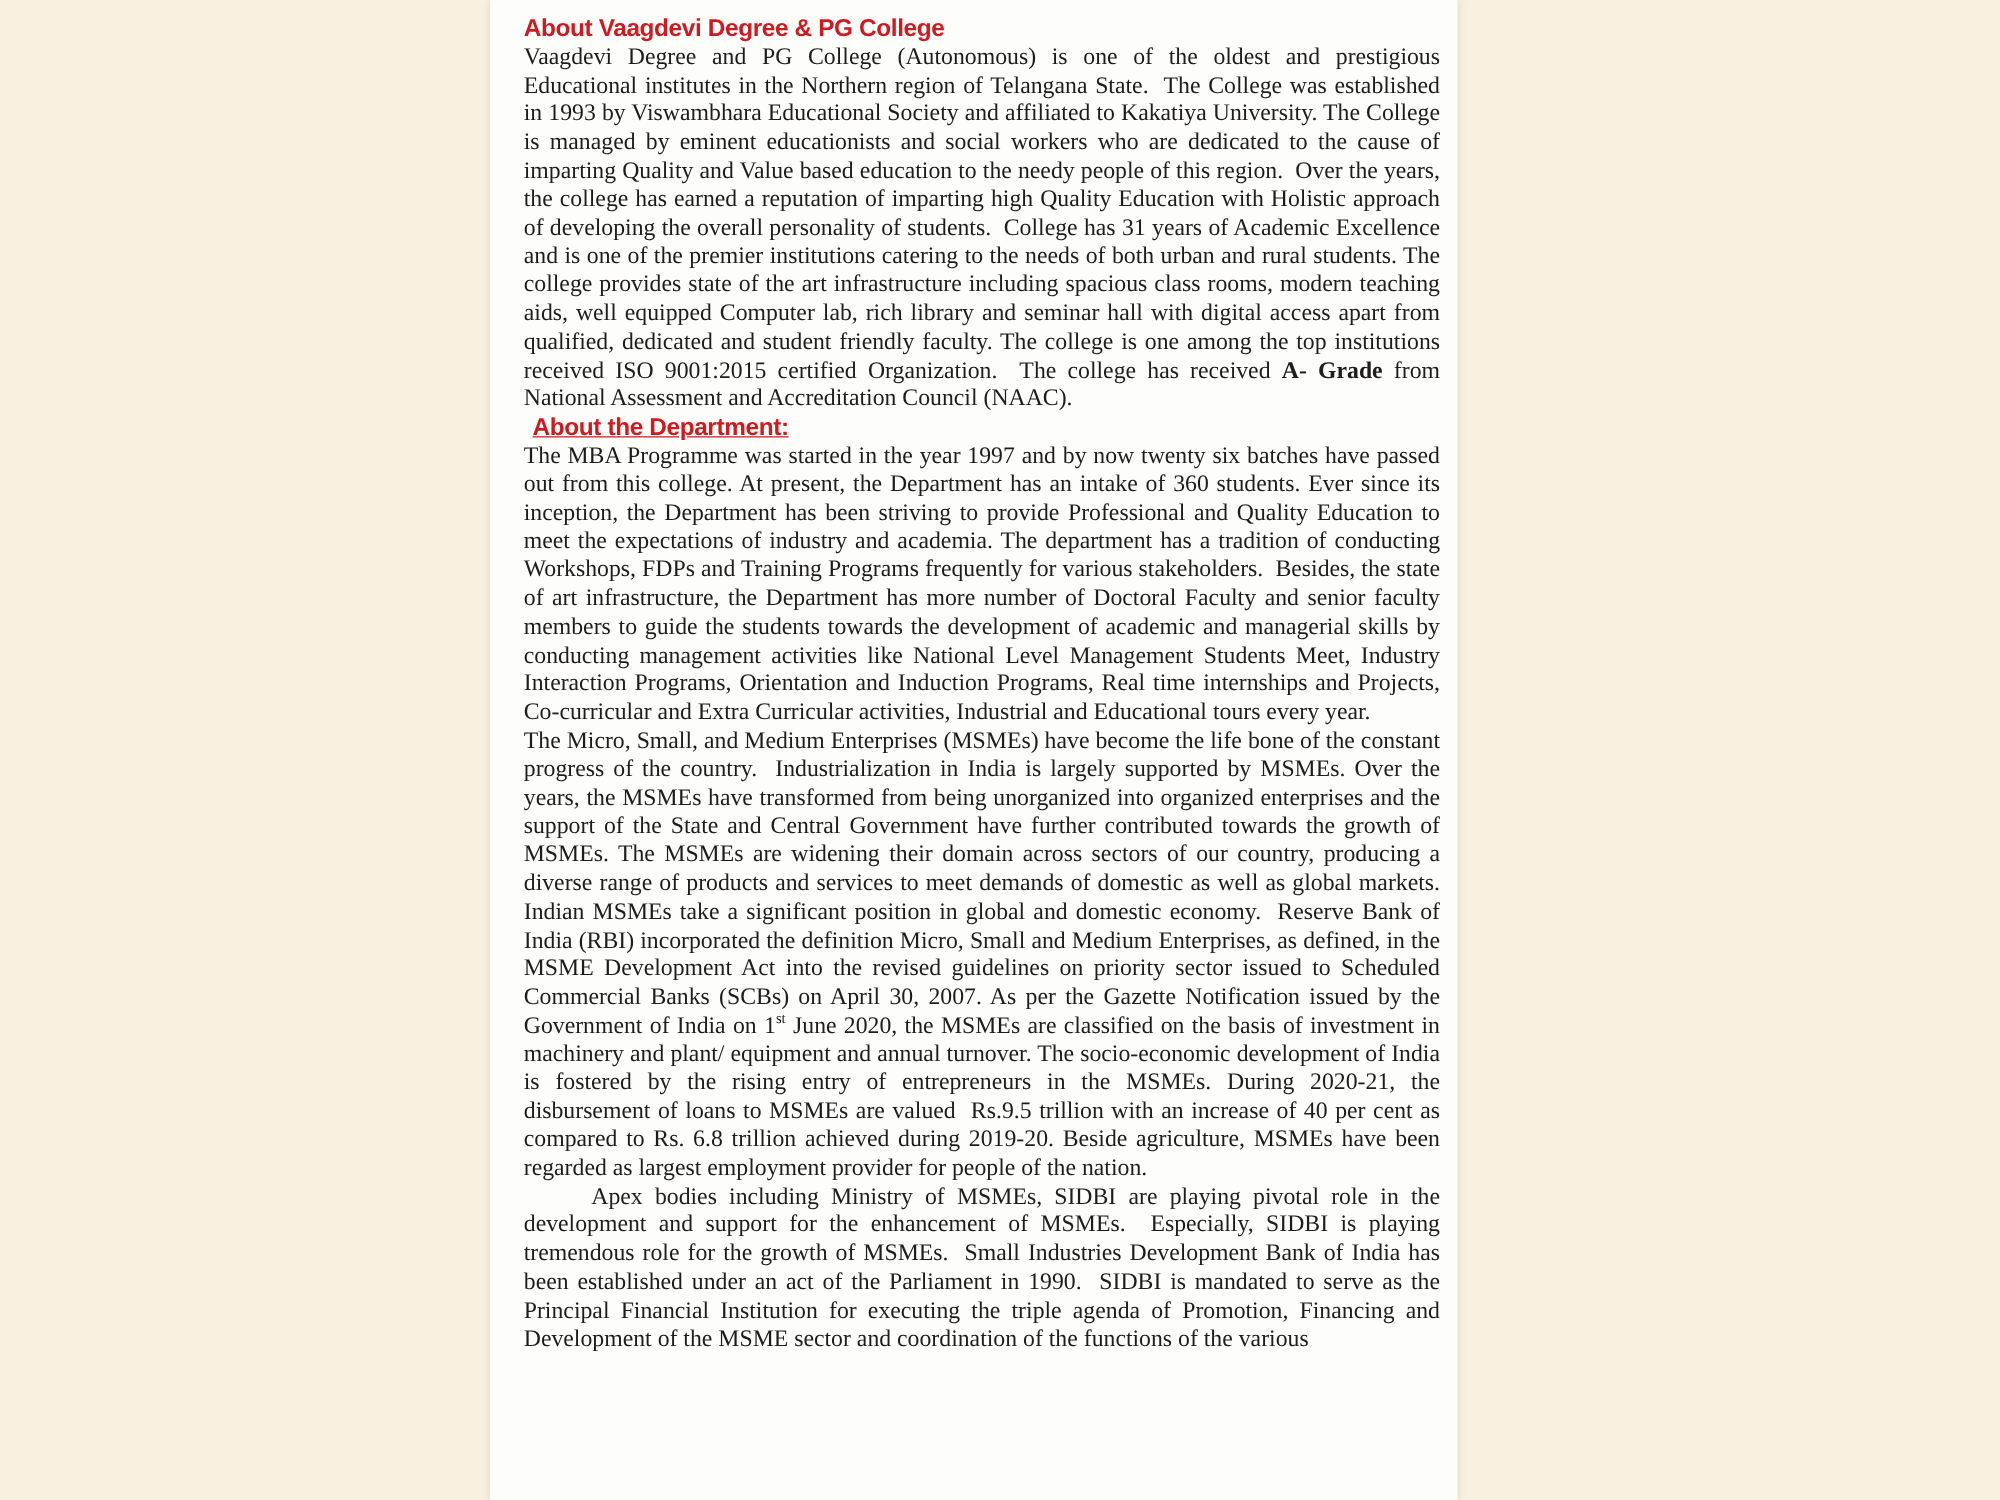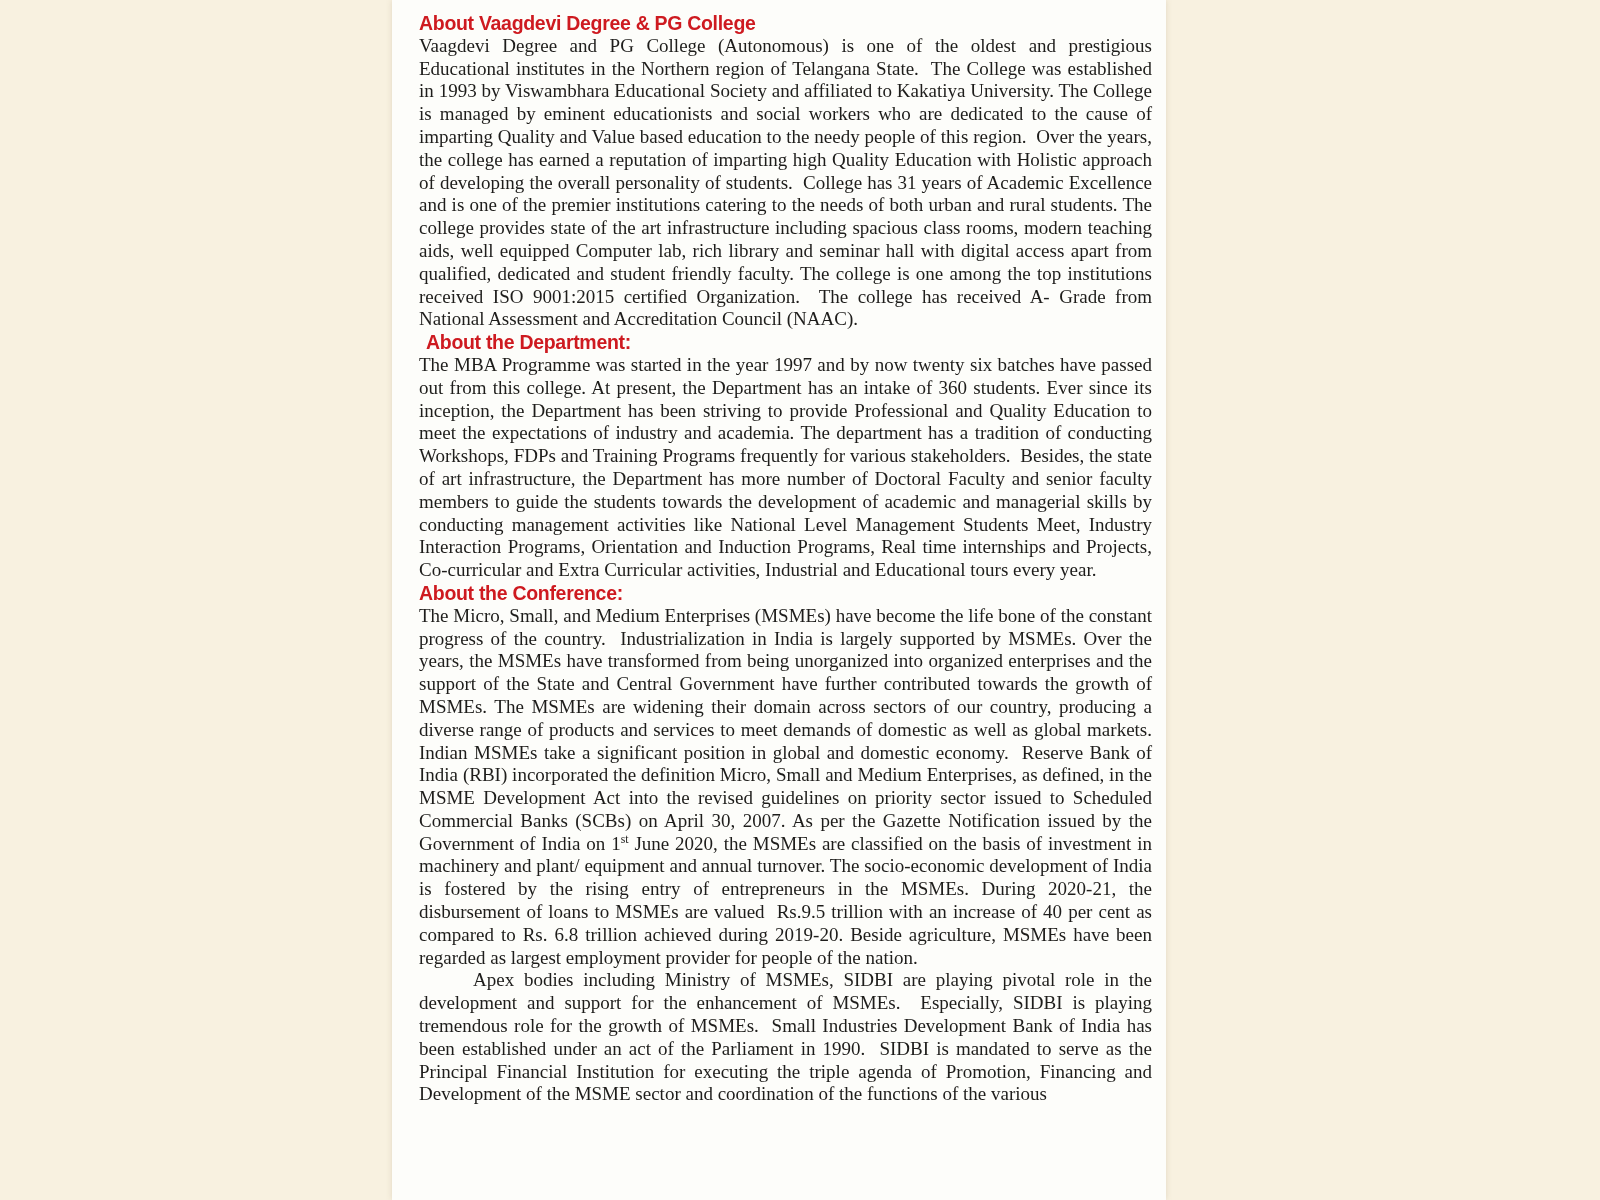--- a/index.html
+++ b/index.html
@@ -53,36 +53,35 @@
     padding-left: 7px;
   }
   .doc-paragraph {
     margin: 0;
     white-space: pre-wrap;
   }
   .doc-paragraph.indent-first {
     text-indent: 54px;
   }
   .doc-paragraph b {
-    font-weight: 400;
+    font-weight: 700;
   }
   .doc-paragraph sup {
     font-size: 0.62em;
     line-height: 0;
     vertical-align: super;
   }
 </style>
 </head>
 <body>
 
 <div class="stage" style="background: rgb(248, 241, 224);">
   <div class="paper" style="background: rgb(253, 253, 250);">
     <div class="doc-content" style="color: rgb(30, 29, 27);">
         <h2 class="doc-heading" style="color: rgb(206, 26, 32);">About Vaagdevi Degree &amp; PG College</h2>
         <p class="doc-paragraph"><span>Vaagdevi Degree and PG College (Autonomous) is one of the oldest and prestigious Educational institutes in the Northern region of Telangana State.  The College was established in 1993 by Viswambhara Educational Society and affiliated to Kakatiya University. The College is managed by eminent educationists and social workers who are dedicated to the cause of imparting Quality and Value based education to the needy people of this region.  Over the years, the college has earned a reputation of imparting high Quality Education with Holistic approach of developing the overall personality of students.  College has 31 years of Academic Excellence and is one of the premier institutions catering to the needs of both urban and rural students. The college provides state of the art infrastructure including spacious class rooms, modern teaching aids, well equipped Computer lab, rich library and seminar hall with digital access apart from qualified, dedicated and student friendly faculty. The college is one among the top institutions received ISO 9001:2015 certified Organization.  The college has received </span><b>A- Grade</b><span> from National Assessment and Accreditation Council (NAAC).</span></p>
-        <h2 class="doc-heading leading-space" style="color: rgb(206, 26, 32);">About the Department:</h2>
+        <h2 class="doc-heading leading-space" style="color: rgb(206, 26, 32); text-decoration: underline;">About the Department:</h2>
         <p class="doc-paragraph"><span>The MBA Programme was started in the year 1997 and by now twenty six batches have passed out from this college. At present, the Department has an intake of 360 students. Ever since its inception, the Department has been striving to provide Professional and Quality Education to meet the expectations of industry and academia. The department has a tradition of conducting Workshops, FDPs and Training Programs frequently for various stakeholders.  Besides, the state of art infrastructure, the Department has more number of Doctoral Faculty and senior faculty members to guide the students towards the development of academic and managerial skills by conducting management activities like National Level Management Students Meet, Industry Interaction Programs, Orientation and Induction Programs, Real time internships and Projects, Co-curricular and Extra Curricular activities, Industrial and Educational tours every year.</span></p>
-        <h2 class="doc-heading" style="color: rgb(206, 26, 32);">About the Conference:</h2>
         <p class="doc-paragraph"><span>The Micro, Small, and Medium Enterprises (MSMEs) have become the life bone of the constant progress of the country.  Industrialization in India is largely supported by MSMEs. Over the years, the MSMEs have transformed from being unorganized into organized enterprises and the support of the State and Central Government have further contributed towards the growth of MSMEs. The MSMEs are widening their domain across sectors of our country, producing a diverse range of products and services to meet demands of domestic as well as global markets. Indian MSMEs take a significant position in global and domestic economy.  Reserve Bank of India (RBI) incorporated the definition Micro, Small and Medium Enterprises, as defined, in the MSME Development Act into the revised guidelines on priority sector issued to Scheduled Commercial Banks (SCBs) on April 30, 2007. As per the Gazette Notification issued by the Government of India on 1</span><sup>st</sup><span> June 2020, the MSMEs are classified on the basis of investment in machinery and plant/ equipment and annual turnover. The socio-economic development of India is fostered by the rising entry of entrepreneurs in the MSMEs. During 2020-21, the disbursement of loans to MSMEs are valued  Rs.9.5 trillion with an increase of 40 per cent as compared to Rs. 6.8 trillion achieved during 2019-20. Beside agriculture, MSMEs have been regarded as largest employment provider for people of the nation.</span></p>
         <p class="doc-paragraph indent-first"><span>Apex bodies including Ministry of MSMEs, SIDBI are playing pivotal role in the development and support for the enhancement of MSMEs.  Especially, SIDBI is playing tremendous role for the growth of MSMEs.  Small Industries Development Bank of India has been established under an act of the Parliament in 1990.  SIDBI is mandated to serve as the Principal Financial Institution for executing the triple agenda of Promotion, Financing and Development of the MSME sector and coordination of the functions of the various</span></p>
       </div>
   </div>
 </div>
 
 </body></html>

